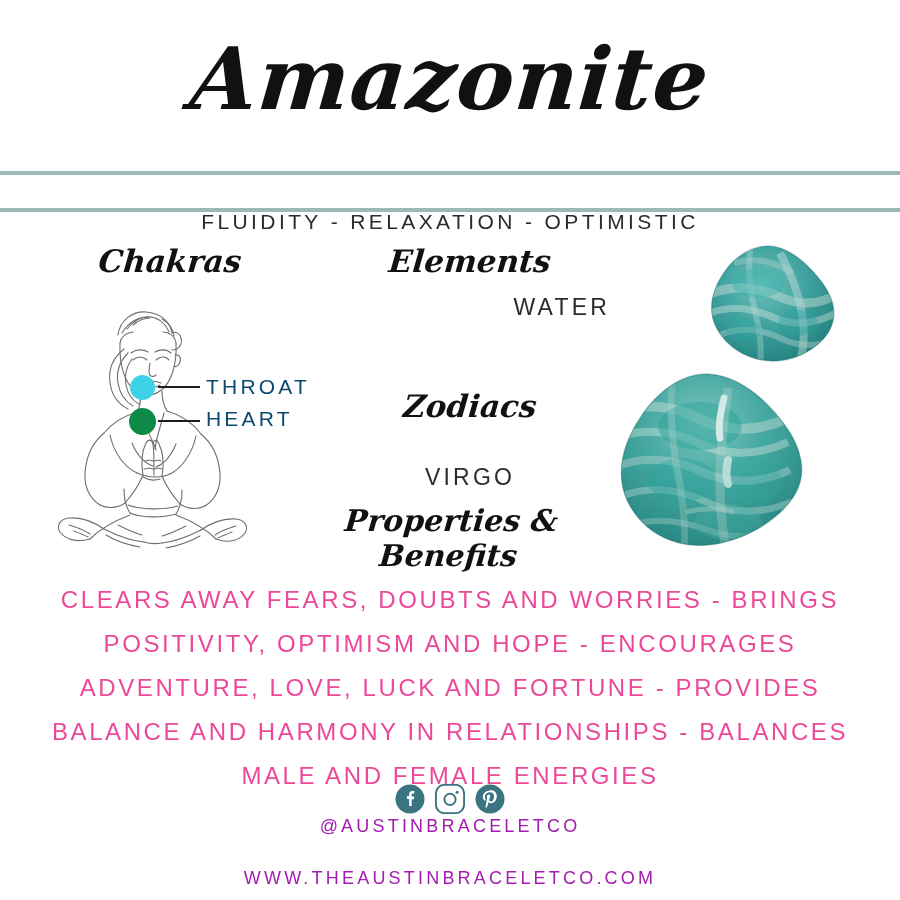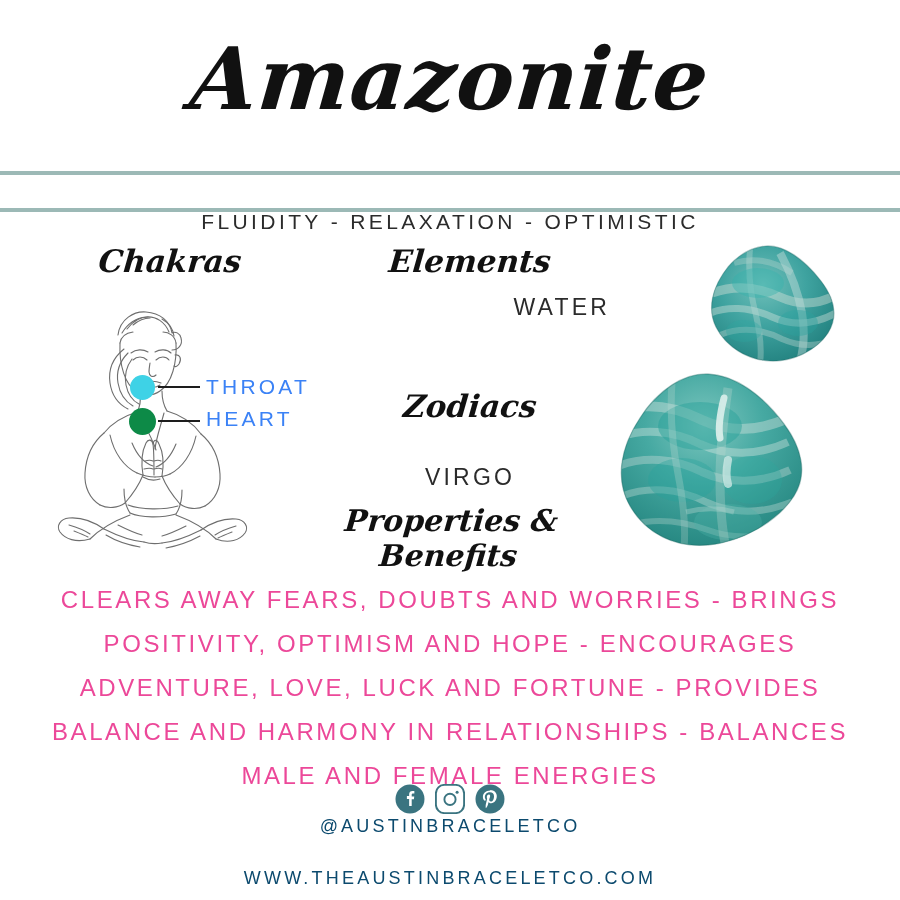--- a/index.html
+++ b/index.html
@@ -146,21 +146,21 @@
     height: 2px;
     background: #1d1d1d;
   }
   .leader-throat { left: 158px; top: 386px; width: 42px; }
   .leader-heart  { left: 158px; top: 420px; width: 42px; }
 
   .chakra-label {
     position: absolute;
     font-size: 21px;
     letter-spacing: 3.2px;
-    color: #3b82f6;
+    color: #0c4a6e;
     font-weight: 300;
     white-space: nowrap;
   }
   .label-throat { left: 206px; top: 375px; }
   .label-heart  { left: 206px; top: 407px; }
 
   
   .stone { position: absolute; }
   .stone svg { display: block; width: 100%; height: 100%; }
   .stone-small { left: 706px; top: 243px; width: 132px; height: 122px; }
@@ -198,21 +198,21 @@
   }
   .social-icon svg { display: block; width: 30px; height: 30px; }
 
   .footer {
     position: absolute;
     left: 0;
     width: 900px;
     text-align: center;
     font-size: 18px;
     letter-spacing: 3.2px;
-    color: #0c4a6e;
+    color: #a21caf;
     font-weight: 300;
   }
   .footer-handle { top: 816px; }
   .footer-site   { top: 839px; margin-top: 29px; }
 </style>
 </head>
 <body>
 
 <div id="page">
 

